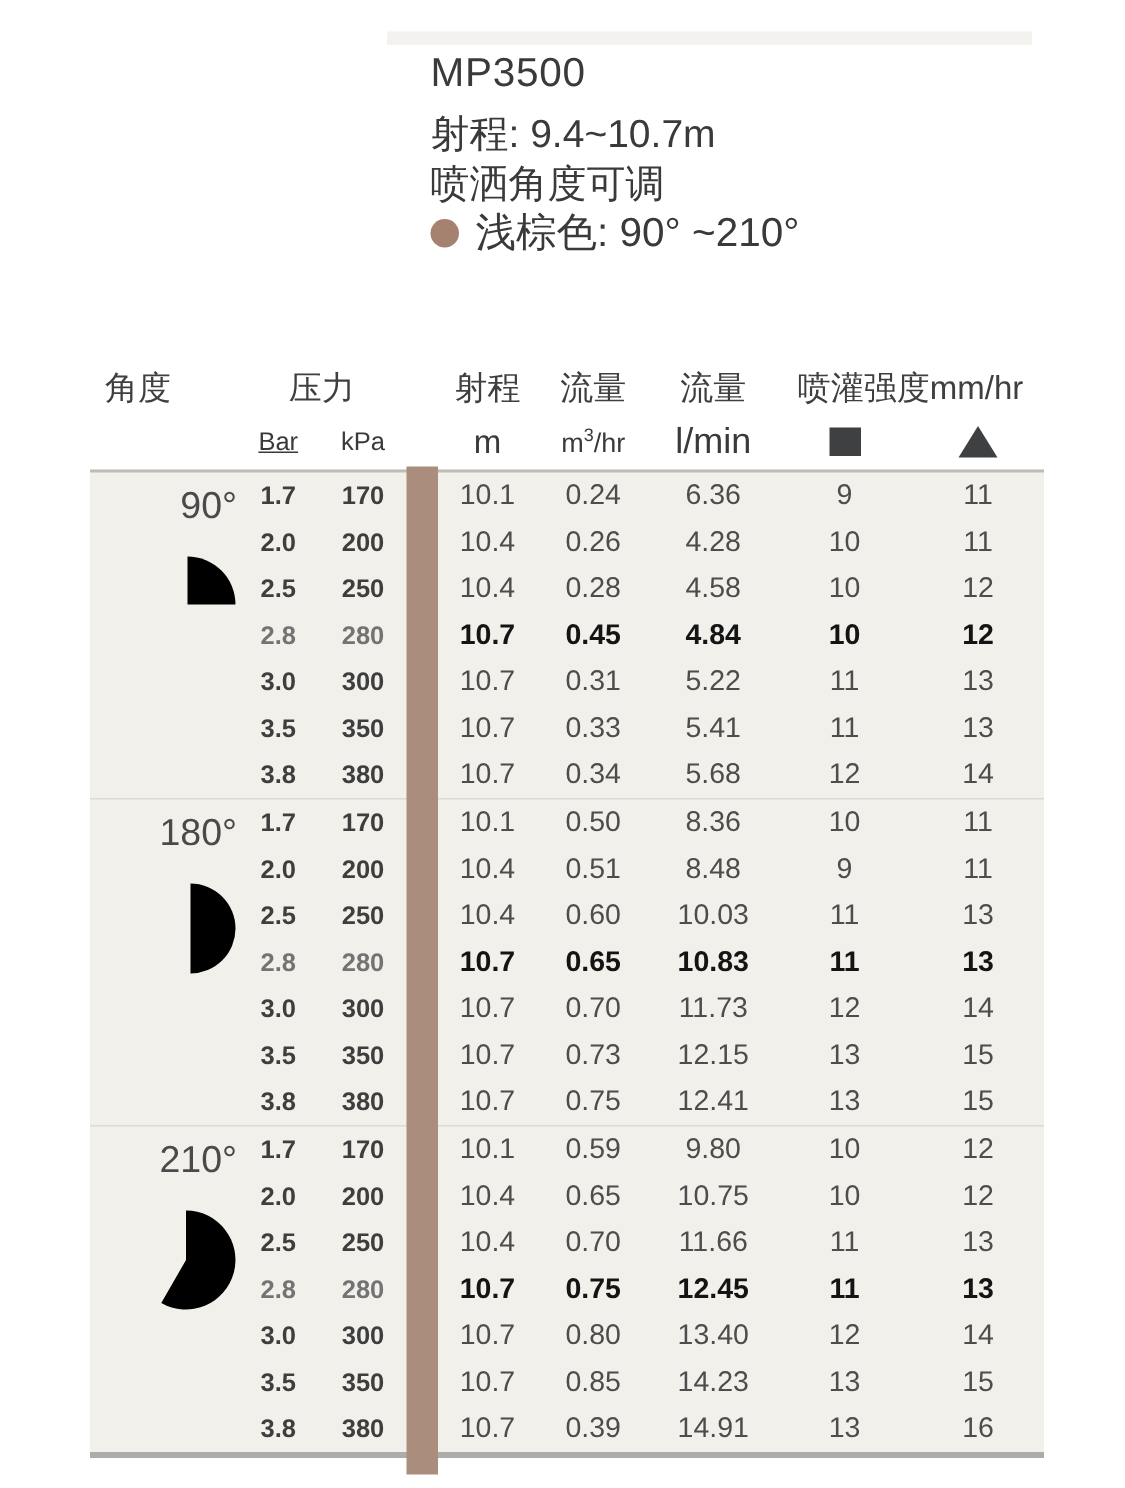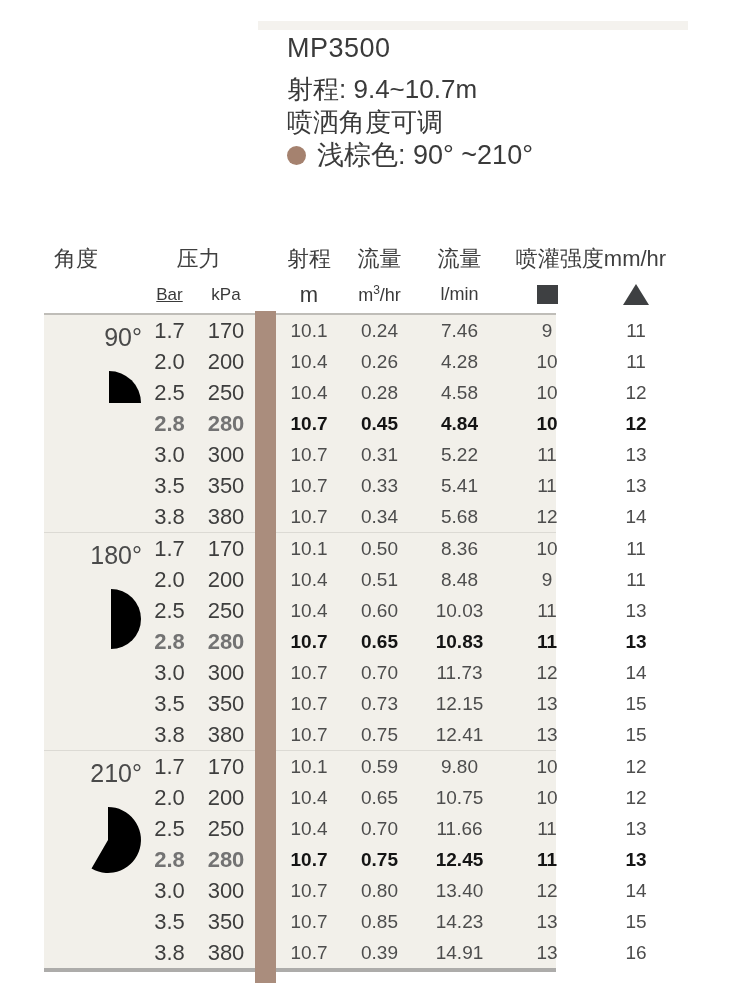--- a/index.html
+++ b/index.html
@@ -11,32 +11,32 @@
     overflow:hidden;
   }
   .top-bar { position:absolute; left:258px; top:21px; width:430px; height:9px; background:#f4f2ee; }
 
   .intro { position:absolute; left:287px; top:33px; }
   .intro-title { font-size:27px; letter-spacing:0.5px; color:#3a3a3a; margin-bottom:9px; }
   .intro-line { font-size:26px; line-height:33px; color:#3a3a3a; }
   .legend { display:flex; align-items:center; font-size:27px; line-height:33px; color:#3a3a3a; }
   .legend-dot { width:19px; height:19px; border-radius:50%; margin-right:11px; background:#a5826f; }
 
-  .spec { position:absolute; left:44px; top:242px; width:512px; }
+  .spec { position:absolute; left:60px; top:242px; width:636px; }
 
   .hr1, .hr2 { display:grid; grid-template-columns:98px 55px 58px 21px 66px 75px 85px 90px 88px; align-items:center; }
   .hr1 { height:34px; font-size:22px; color:#3f3f3f; }
   .hr2 { height:37px; font-size:17px; color:#3a3a3a; }
   .hc { text-align:center; }
   .h-angle { grid-column:1; text-align:left; padding-left:10px; }
   .h-pressure { grid-column:2/4; }
   .h-bar { grid-column:2;text-decoration:underline; } .h-kpa { grid-column:3; }
   .h-radius { grid-column:5; } .h-radius-u { grid-column:5; font-size:22px; }
   .h-flow1 { grid-column:6; } .h-flow1-u { grid-column:6; font-size:18px; }
-  .h-flow2 { grid-column:7; } .h-flow2-u { grid-column:7; font-size:18px; }
+  .h-flow2 { grid-column:7; } .h-flow2-u { grid-column:7; font-size:24px; }
   .h-intensity { grid-column:8/10; text-align:center; }
   .h-sq { grid-column:8; } .h-tri { grid-column:9; }
   sup.cube { font-size:12px; vertical-align:super; }
 
   .sq-marker { width:21px; height:19px; background:#3e4042; margin:0 auto; }
   .tri-marker { width:0; height:0; border-left:13px solid transparent; border-right:13px solid transparent;
                 border-bottom:21px solid #3e4042; margin:0 auto; }
 
   .tbody { position:relative; background:#f2f0ea; border-top:2px solid #bfbdb8; border-bottom:4px solid #adacaa; }
   .stripe { position:absolute; left:211px; top:-4px; width:21px; height:672px; background:#aa8d7d; z-index:4; }
@@ -44,21 +44,21 @@
   .group { display:grid; grid-template-columns:98px 538px; }
   .group + .group { border-top:1px solid #dcdad4; }
   .angle-cell { display:flex; flex-direction:column; align-items:flex-end; padding-top:8px; }
   .angle-label { font-size:25px; color:#4a4a4a; }
   .angle-icon { margin-top:18px; }
   .angle-icon svg { display:block; }
 
   .rows {}
   .trow { display:grid; grid-template-columns:55px 58px 21px 66px 75px 85px 90px 88px;
           height:31px; align-items:center; text-align:center; font-size:19px; color:#4d4d4d; }
-  .trow .c0, .trow .c1 { font-size:22px; color:#3e3e3e; }
+  .trow .c0, .trow .c1 { font-size:17px; color:#3e3e3e;font-weight:bold; }
   .trow.bold { color:#141414; font-weight:bold; }
   .trow.bold .c0, .trow.bold .c1 { color:#737373; }
 </style>
 </head>
 <body>
 
 <div class="top-bar"></div>
 
 <div class="intro">
   <div class="intro-title">MP3500</div>
@@ -107,21 +107,21 @@
             </svg>
         </div>
       </div>
       <div class="rows">
           <div class="trow">
             <div class="cell c0">1.7</div>
             <div class="cell c1">170</div>
             <div class="cell c2"></div>
             <div class="cell c3">10.1</div>
             <div class="cell c4">0.24</div>
-            <div class="cell c5">7.46</div>
+            <div class="cell c5">6.36</div>
             <div class="cell c6">9</div>
             <div class="cell c7">11</div>
           </div>
           <div class="trow">
             <div class="cell c0">2.0</div>
             <div class="cell c1">200</div>
             <div class="cell c2"></div>
             <div class="cell c3">10.4</div>
             <div class="cell c4">0.26</div>
             <div class="cell c5">4.28</div>

